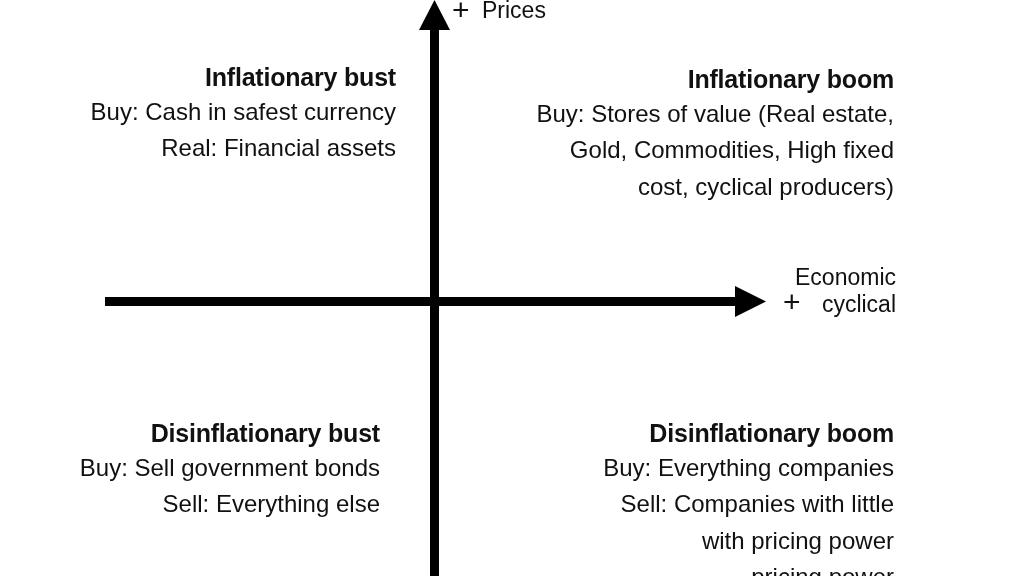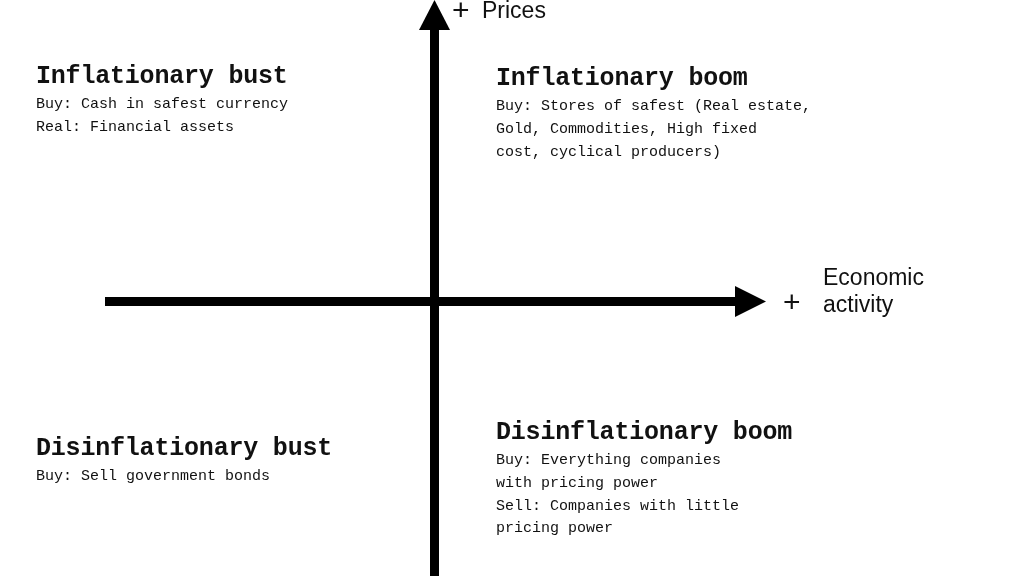--- a/index.html
+++ b/index.html
@@ -45,65 +45,63 @@
     left: 482px;
     top: -3px;
   }
   #x-axis-plus {
     left: 783px;
     top: 284px;
     font-size: 30px;
     font-weight: 400;
   }
   #x-axis-label {
-    left: 823px;
+    left: 776px;
     top: 264px;
-    text-align: left;
+    text-align: right;
     white-space: normal;
     width: 120px;
   }
 
   
   .quadrant {
     position: absolute;
-    text-align: left;
-    font-family: Liberation Mono, monospace;
+    text-align: right;
   }
   .quad-title {
     font-size: 25px;
     font-weight: 700;
     line-height: 1.2;
     margin: 0 0 2px 0;
     letter-spacing: -0.2px;
   }
   .quad-body {
-    font-size: 15px;
+    font-size: 24px;
     font-weight: 400;
     line-height: 1.52;
     margin: 0;
   }
   .quad-body-line {
     display: block;
   }
 
   #quadrant-inflationary-bust {
     left: 36px;
     top: 62px;
     width: 360px;
   }
   #quadrant-inflationary-boom {
     left: 496px;
     top: 64px;
     width: 398px;
   }
   #quadrant-disinflationary-bust {
-    left: 36px;
+    left: 20px;
     top: 418px;
     width: 360px;
-    margin-top: 16px;
   }
   #quadrant-disinflationary-boom {
     left: 496px;
     top: 418px;
     width: 398px;
   }
 </style>
 </head>
 <body>
 
@@ -119,50 +117,51 @@
 
     <polygon points="434.5,0 450,30 419,30" fill="#000000"></polygon>
   </svg>
 
   <div class="axis-label" id="y-axis-plus">+</div>
   <div class="axis-label" id="y-axis-label">Prices</div>
 
   <div class="axis-label" id="x-axis-plus">+</div>
   <div class="axis-label" id="x-axis-label">
     <span class="quad-body-line">Economic</span>
-    <span class="quad-body-line">activity</span>
+    <span class="quad-body-line">cyclical</span>
   </div>
 
   <div class="quadrant" id="quadrant-inflationary-bust">
     <div class="quad-title">Inflationary bust</div>
     <div class="quad-body">
       <span class="quad-body-line">Buy: Cash in safest currency</span>
       <span class="quad-body-line">Real: Financial assets</span>
     </div>
   </div>
 
   <div class="quadrant" id="quadrant-inflationary-boom">
     <div class="quad-title">Inflationary boom</div>
     <div class="quad-body">
-      <span class="quad-body-line">Buy: Stores of safest (Real estate,</span>
+      <span class="quad-body-line">Buy: Stores of value (Real estate,</span>
       <span class="quad-body-line">Gold, Commodities, High fixed</span>
       <span class="quad-body-line">cost, cyclical producers)</span>
     </div>
   </div>
 
   <div class="quadrant" id="quadrant-disinflationary-bust">
     <div class="quad-title">Disinflationary bust</div>
     <div class="quad-body">
       <span class="quad-body-line">Buy: Sell government bonds</span>
+      <span class="quad-body-line">Sell: Everything else</span>
     </div>
   </div>
 
   <div class="quadrant" id="quadrant-disinflationary-boom">
     <div class="quad-title">Disinflationary boom</div>
     <div class="quad-body">
       <span class="quad-body-line">Buy: Everything companies</span>
+      <span class="quad-body-line">Sell: Companies with little</span>
       <span class="quad-body-line">with pricing power</span>
-      <span class="quad-body-line">Sell: Companies with little</span>
       <span class="quad-body-line">pricing power</span>
     </div>
   </div>
 
 </div>
 
 </body></html>

